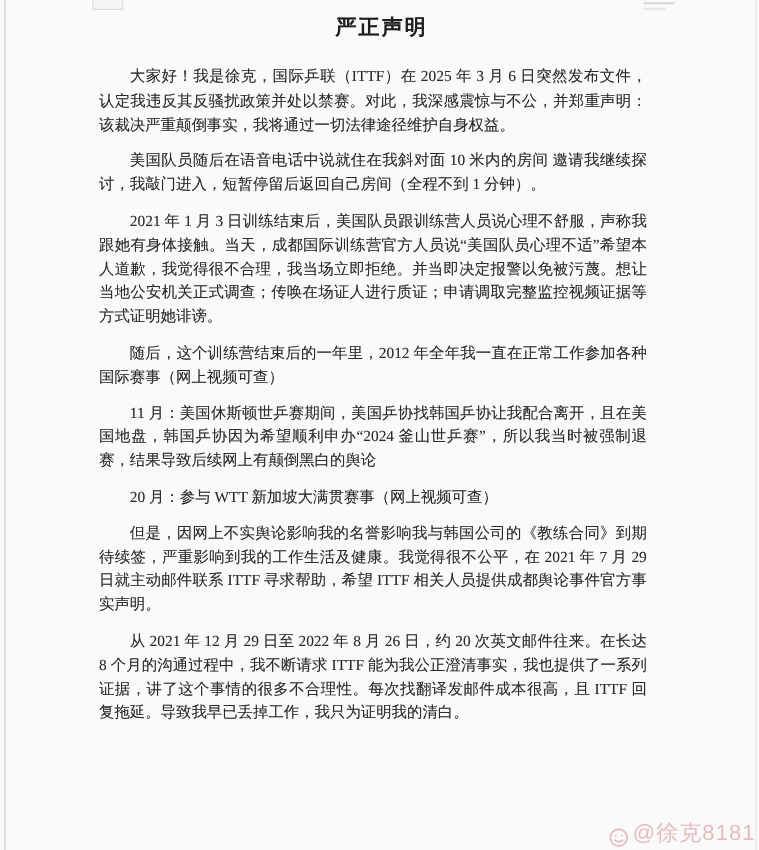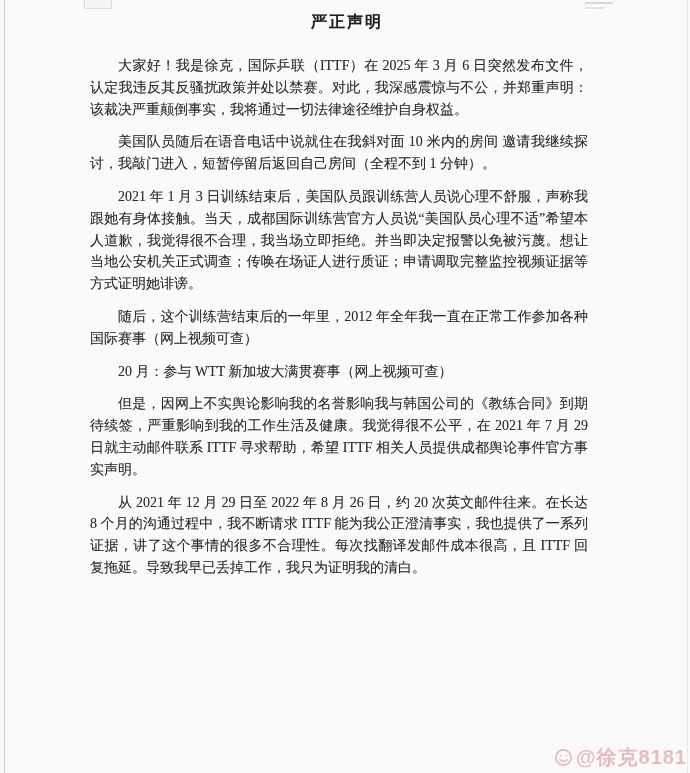--- a/index.html
+++ b/index.html
@@ -22,21 +22,21 @@
   .artifact-bar1 { position: absolute; left: 585px; top: 2px; width: 28px; height: 2px; background: #d8d8d8; }
   .artifact-bar2 { position: absolute; left: 585px; top: 7px; width: 20px; height: 2px; background: #e5e5e5; }
 
   .doc {
     position: absolute;
     left: 90px;
     right: 86px;
     top: 0;
   }
   .doc-title {
-    font-size: 16px;
+    font-size: 19px;
     font-weight: bold;
     text-align: center;
     letter-spacing: 2px;
     margin: 12px 0 0 0;
     color: #1f1f1f;
     text-shadow: 0 0 0.5px rgba(0,0,0,0.35);
   }
   .body-text { margin-top: 22px; }
   .body-text p {
     font-size: 14px;
@@ -45,24 +45,24 @@
     text-indent: 2em;
     margin: 0 16px 11px 0;
     text-shadow: 0 0 0.4px rgba(0,0,0,0.30);
   }
 
   .watermark {
     position: absolute;
     right: 3px;
     bottom: 2px;
     display: flex;
-    align-items: center;
+    align-items: flex-end;
     gap: 3px;
     font-family: "Liberation Sans", "DejaVu Sans", sans-serif;
-    font-weight: bold;
+    font-weight: normal;
     font-size: 20px;
     letter-spacing: 1px;
     opacity: 0.75;
     white-space: nowrap;
   }
   .watermark svg { display: block; }
 </style>
 </head>
 <body>
 
@@ -74,20 +74,21 @@
   <div class="artifact-bar1"></div>
   <div class="artifact-bar2"></div>
 
   <div class="doc">
     <h1 class="doc-title">严正声明</h1>
     <div class="body-text">
       <p>大家好！我是徐克，国际乒联（ITTF）在 2025 年 3 月 6 日突然发布文件，认定我违反其反骚扰政策并处以禁赛。对此，我深感震惊与不公，并郑重声明：该裁决严重颠倒事实，我将通过一切法律途径维护自身权益。</p>
       <p>美国队员随后在语音电话中说就住在我斜对面 10 米内的房间 邀请我继续探讨，我敲门进入，短暂停留后返回自己房间（全程不到 1 分钟）。</p>
       <p>2021 年 1 月 3 日训练结束后，美国队员跟训练营人员说心理不舒服，声称我跟她有身体接触。当天，成都国际训练营官方人员说“美国队员心理不适”希望本人道歉，我觉得很不合理，我当场立即拒绝。并当即决定报警以免被污蔑。想让当地公安机关正式调查；传唤在场证人进行质证；申请调取完整监控视频证据等方式证明她诽谤。</p>
       <p>随后，这个训练营结束后的一年里，2012 年全年我一直在正常工作参加各种国际赛事（网上视频可查）</p>
+      <p>11 月：美国休斯顿世乒赛期间，美国乒协找韩国乒协让我配合离开，且在美国地盘，韩国乒协因为希望顺利申办“2024 釜山世乒赛”，所以我当时被强制退赛，结果导致后续网上有颠倒黑白的舆论</p>
       <p>20 月：参与 WTT 新加坡大满贯赛事（网上视频可查）</p>
       <p>但是，因网上不实舆论影响我的名誉影响我与韩国公司的《教练合同》到期待续签，严重影响到我的工作生活及健康。我觉得很不公平，在 2021 年 7 月 29 日就主动邮件联系 ITTF 寻求帮助，希望 ITTF 相关人员提供成都舆论事件官方事实声明。</p>
       <p>从 2021 年 12 月 29 日至 2022 年 8 月 26 日，约 20 次英文邮件往来。在长达 8 个月的沟通过程中，我不断请求 ITTF 能为我公正澄清事实，我也提供了一系列证据，讲了这个事情的很多不合理性。每次找翻译发邮件成本很高，且 ITTF 回复拖延。导致我早已丢掉工作，我只为证明我的清白。</p>
 
     </div>
   </div>
 
   <div class="watermark" style="color: rgb(226, 166, 166);">
     <span>
       <svg width="19" height="19" viewBox="0 0 20 20" fill="none" stroke="currentColor" stroke-width="1.8" stroke-linecap="round">

